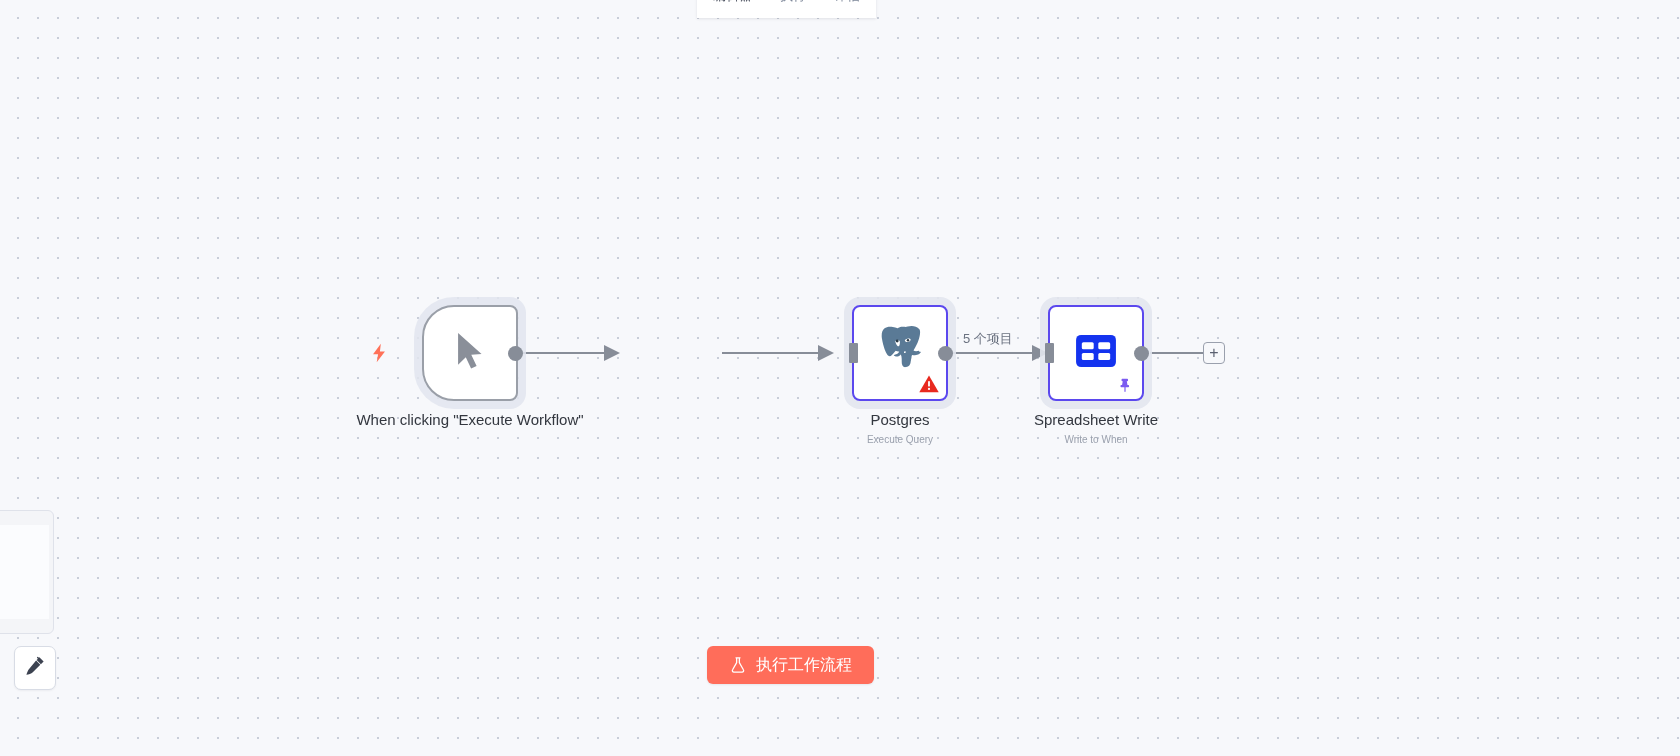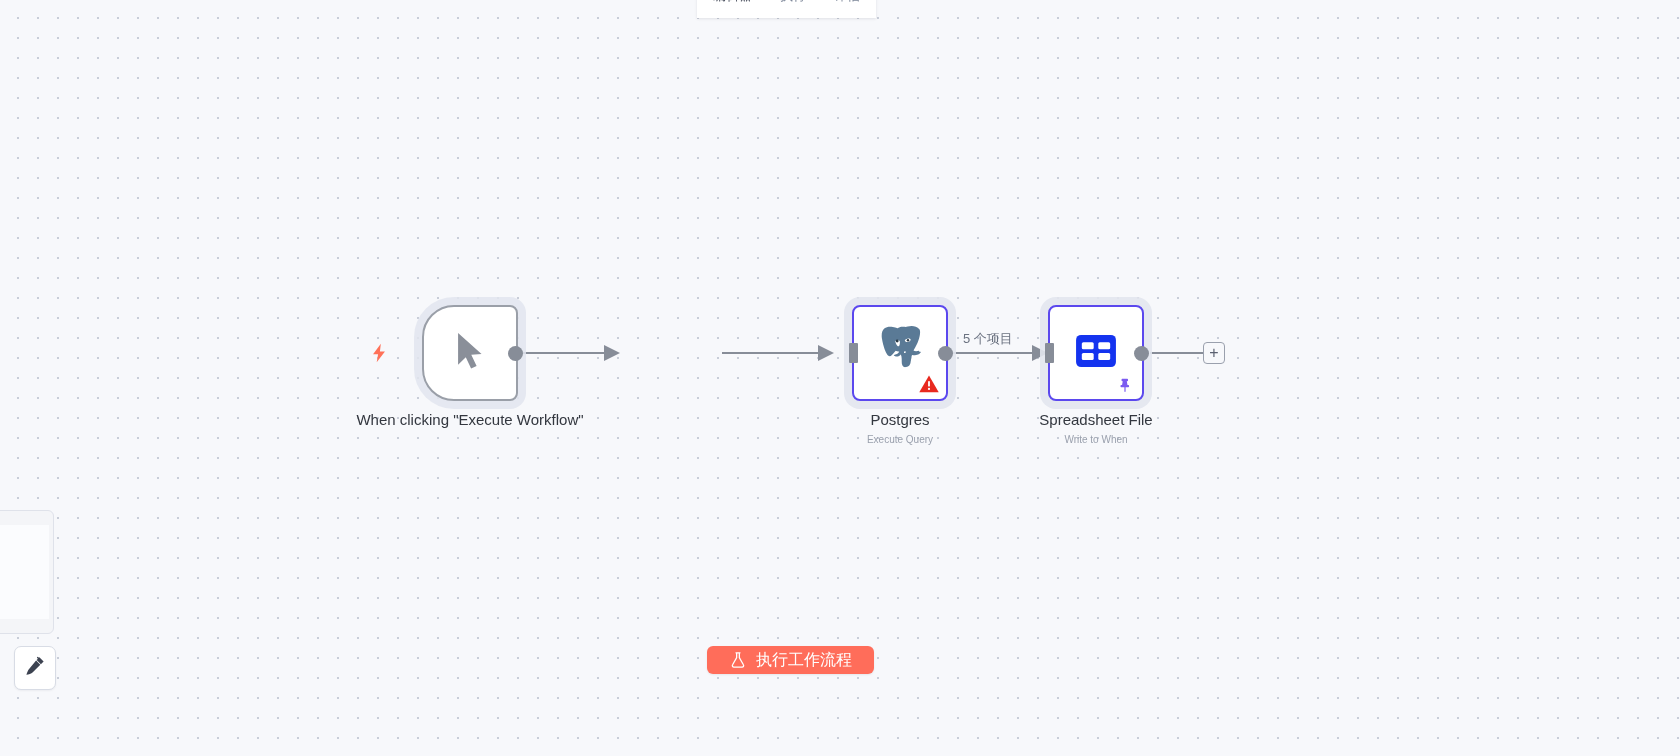--- a/index.html
+++ b/index.html
@@ -226,21 +226,21 @@
     justify-content: center;
     z-index: 25;
     box-shadow: 0 1px 2px rgba(20,24,40,0.05);
   }
 
   
   .execute-btn {
     position: absolute;
     left: 707px;
     top: 646px;
-    height: 28px;
+    height: 38px;
     padding: 0 22px;
     background: #ff6d5a;
     border: none;
     border-radius: 6px;
     color: #ffffff;
     font-size: 16px;
     font-family: "Liberation Sans", sans-serif;
     display: flex;
     align-items: center;
     gap: 9px;
@@ -336,21 +336,21 @@
           <rect x="13.2" y="13" width="6.2" height="3.7" rx="0.8" fill="#ffffff"></rect>
         </svg>
       </span>
       <span class="pin">
         <svg viewBox="0 0 24 24" width="18" height="18">
           <path d="M9 2.3 h6 a1 1 0 0 1 1 1 v1.2 a1 1 0 0 1-1 1 h-.6 l.9 5.1 h1.1 a1 1 0 0 1 1 1 v1.1 a1 1 0 0 1-1 1 h-3.6 v5.4 a.8 .8 0 0 1-1.6 0 v-5.4 H7 a1 1 0 0 1-1-1 v-1.1 a1 1 0 0 1 1-1 h1.1 l.9-5.1 H8.4 a1 1 0 0 1-1-1 V3.3 a1 1 0 0 1 1-1 z" fill="#7b5bf0"></path>
         </svg>
       </span>
       <span class="ep-out"></span>
     </div>
-    <div class="node-label">Spreadsheet File</div>
+    <div class="node-label">Spreadsheet Write</div>
     <div class="node-sub">Write to When</div>
   </div>
 
   <div class="add-node" style="left:1203px; top:342px;">+</div>
 
   <div class="left-panel">
     <div class="inner"></div>
   </div>
 
   <div class="tidy-btn">

